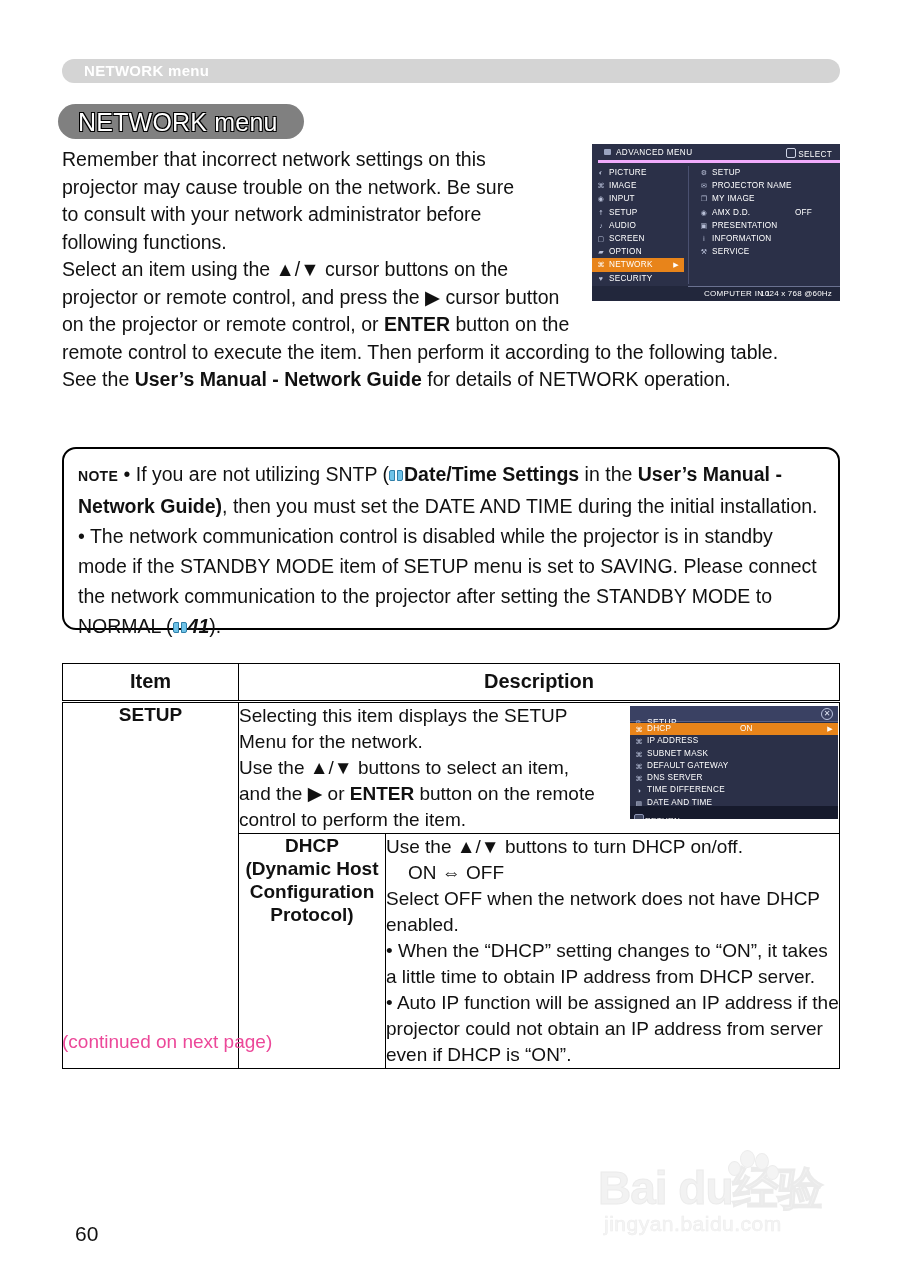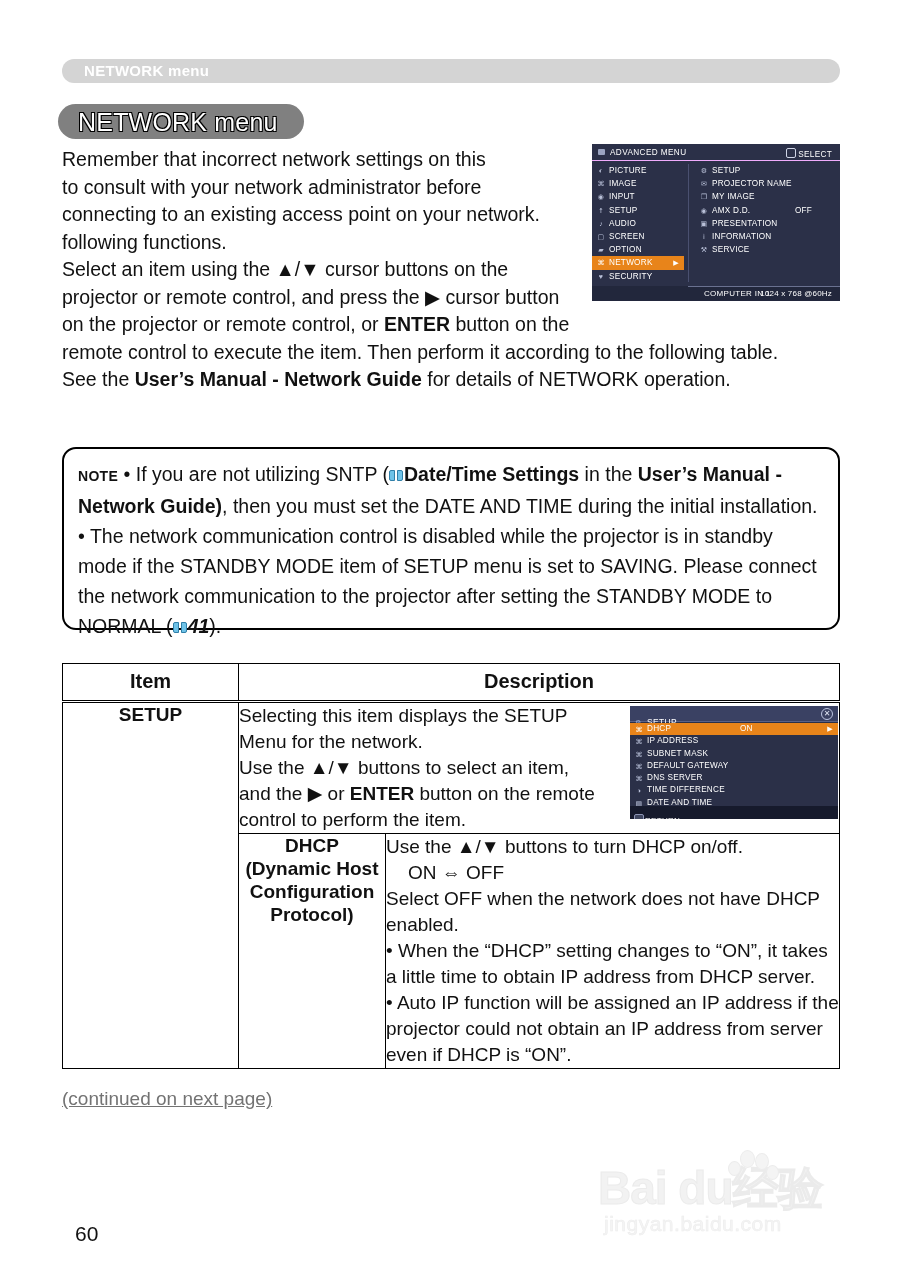--- a/index.html
+++ b/index.html
@@ -89,21 +89,22 @@
     font-family: "Liberation Sans", sans-serif;
     color: #ffffff;
     font-size: 7.6px;
     box-sizing: border-box;
     overflow: hidden;
   }
   .osd-adv-titlebar {
     position: relative;
     height: 16px;
     background: #2b3048;
-    border-bottom: 1px solid #f0abfc;
+    border-bottom: 3px solid #f0abfc;
+    margin-left: 6px;
   }
   .osd-adv-title {
     position: absolute;
     left: 18px;
     top: 4px;
     font-size: 8.2px;
     letter-spacing: 0.4px;
   }
   .osd-adv-titleicon {
     position: absolute;
@@ -376,24 +377,23 @@
     background: #3f465f;
     border: 1px solid #8d95b5;
     vertical-align: -1px;
     margin-right: 1px;
   }
 
   
   .continued {
     position: absolute;
     left: 62px;
-    top: 1088px;
+    top: 1031px;
     font-size: 19px;
-    color: #737373;
-    text-decoration: underline;
+    color: #ec4899;
   }
   .page-num {
     position: absolute;
     left: 75px;
     top: 1222px;
     font-size: 21px;
     color: #111;
   }
 
   
@@ -484,22 +484,22 @@
   <div class="osd-adv-footer">
     <span class="sep"></span>
     <span class="src">COMPUTER IN 1</span>
     <span class="res">1024 x 768 @60Hz</span>
   </div>
 </div>
 
 <div class="intro">
   <div class="float-osd-spacer"></div>
   <p>Remember that incorrect network settings on this</p>
+  <p>projector may cause trouble on the network. Be sure</p>
   <p>to consult with your network administrator before</p>
-  <p>connecting to an existing access point on your network.</p>
   <p>following functions.</p>
   <p><span>Select an item using the ▲/▼ cursor buttons on the projector or remote control, and press the ▶ cursor button on the projector or remote control, or </span><span class="b">ENTER</span><span> button on the remote control to execute the item. Then perform it according to the following table.</span></p>
   <p><span>See the </span><span class="b">User’s Manual - Network Guide</span><span> for details of NETWORK operation.</span></p>
 </div>
 
 <div class="note-box">
   <div class="note-inner">
     <p><span class="note-label">NOTE</span><span> • If you are not utilizing SNTP (</span><span class="book-icon"></span><span class="b">Date/Time Settings</span><span> in the </span><span class="b">User’s Manual - Network Guide)</span><span>, then you must set the DATE AND TIME during the initial installation.</span></p>
     <p><span>• The network communication control is disabled while the projector is in standby mode if the STANDBY MODE item of SETUP menu is set to SAVING. Please connect the network communication to the projector after setting the STANDBY MODE to NORMAL (</span><span class="book-icon"></span><span class="i">41</span><span>).</span></p>
   </div>

